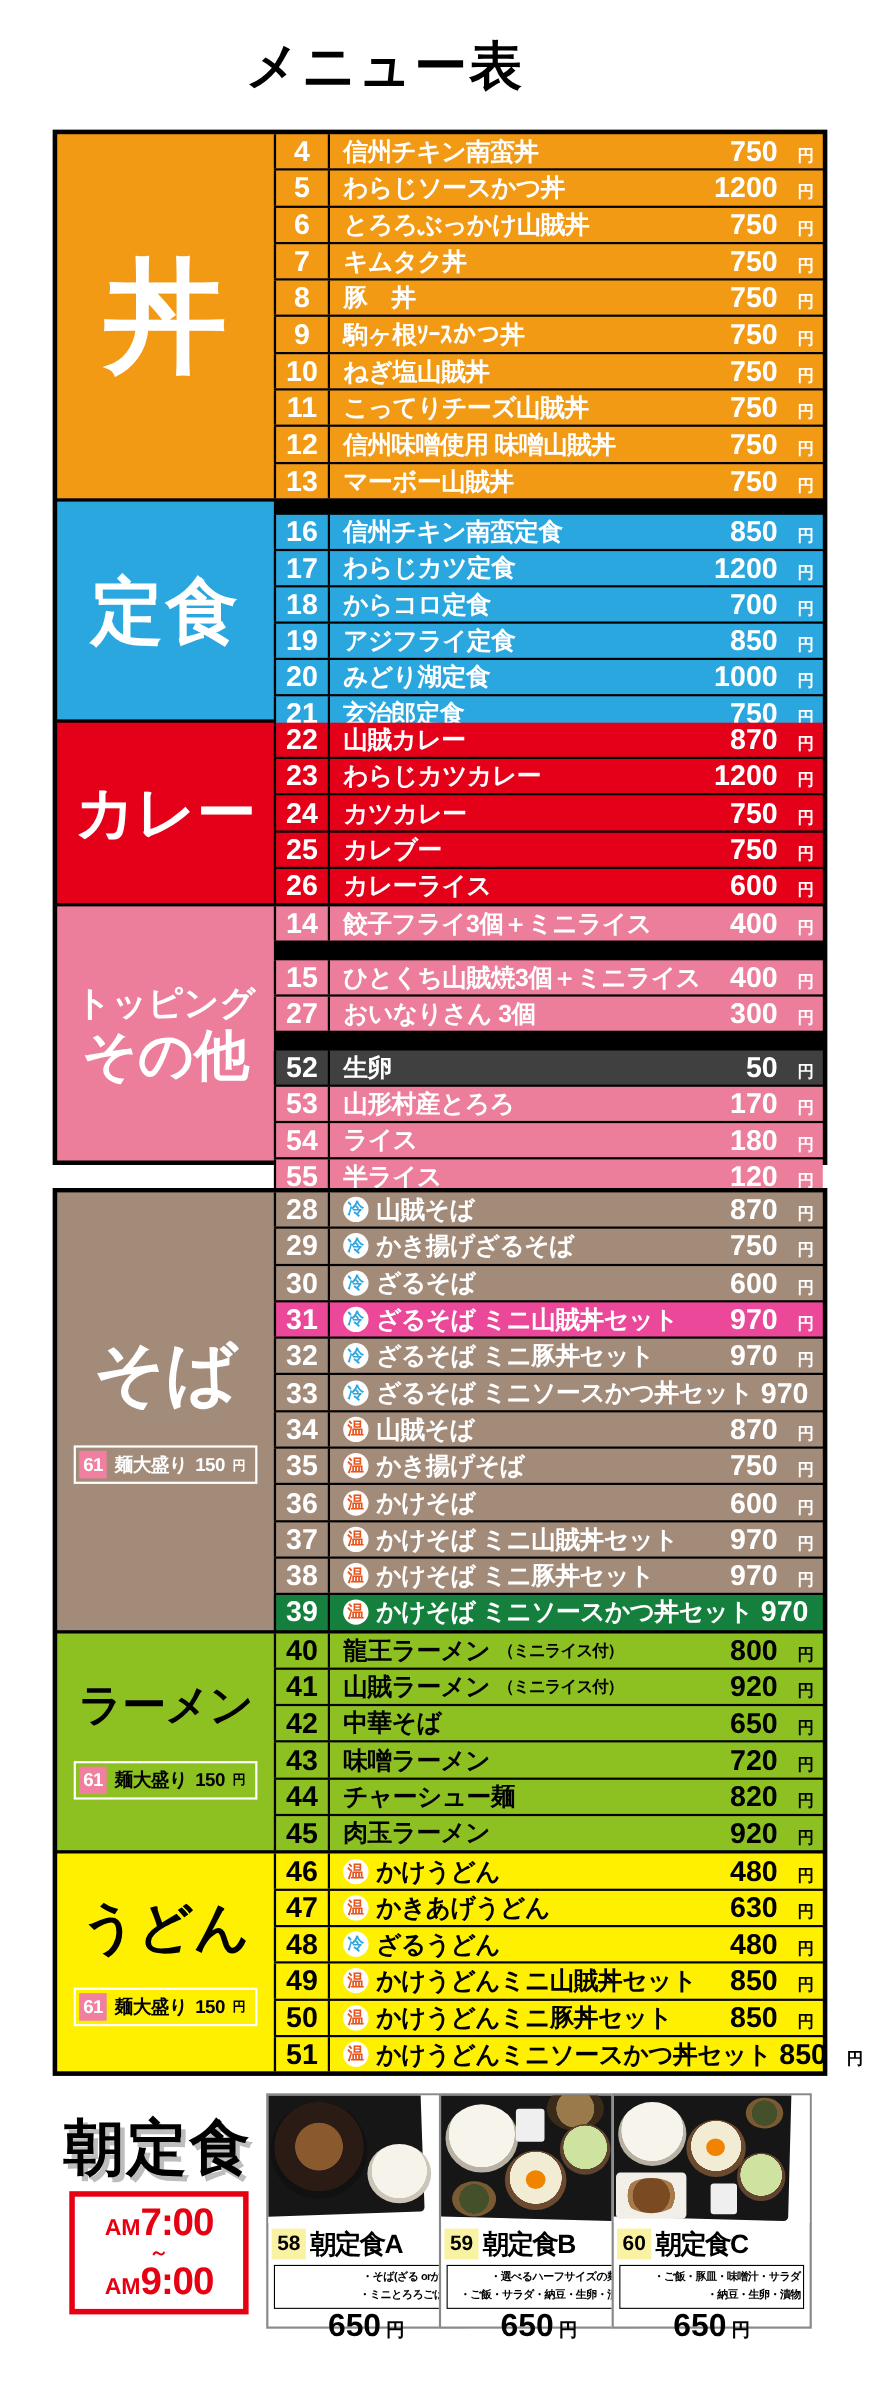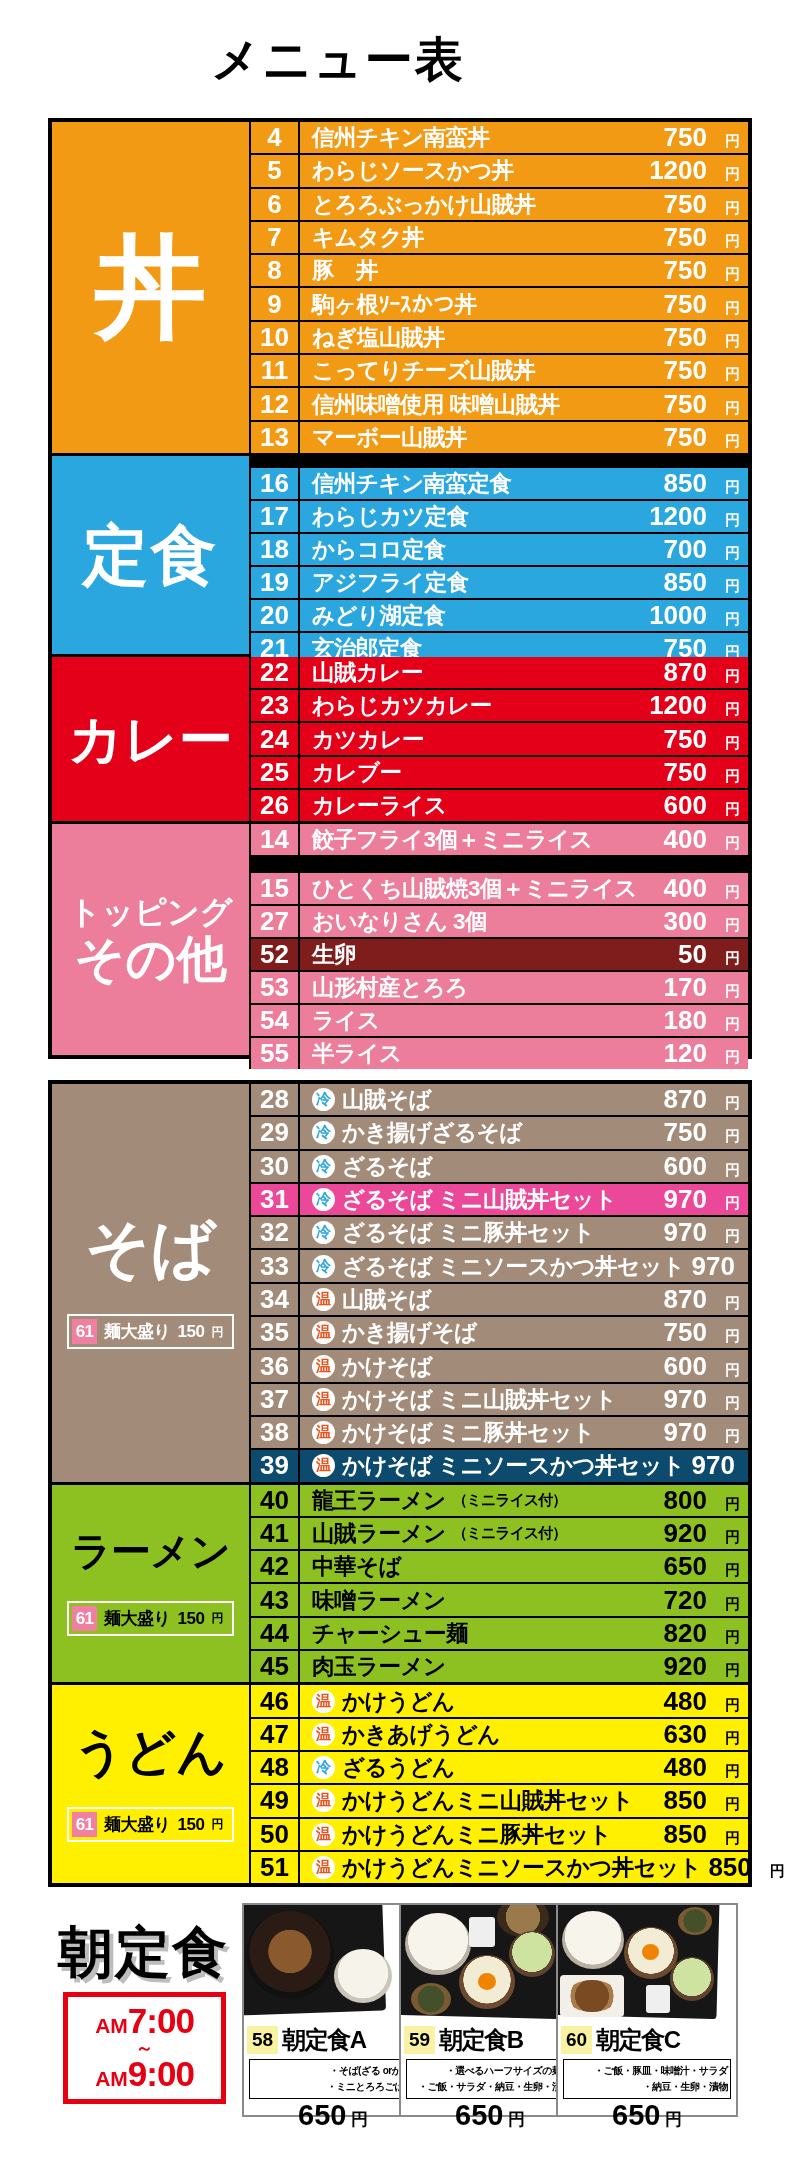--- a/index.html
+++ b/index.html
@@ -2,21 +2,21 @@
 <html><head>
 <meta charset="utf-8">
 <style>
   html,body{margin:0;padding:0;}
   body{
     width:800px;height:2176px;position:relative;background:#ffffff;
     font-family:"Liberation Sans","DejaVu Sans",sans-serif;
     font-weight:bold;color:#000;overflow:hidden;
   }
   .page-title{
-    position:absolute;left:4px;top:28px;width:668px;text-align:center;
+    position:absolute;left:16px;top:28px;width:668px;text-align:center;
     font-size:48px;letter-spacing:2px;color:#000;margin:0;
   }
   
   .menu-table{
     position:absolute;left:48px;width:704px;box-sizing:border-box;
     background:#000;border:4px solid #000;
     display:flex;flex-direction:column;gap:3px;
   }
   #table1{top:118px;}
   #table2{top:1080px;}
@@ -466,21 +466,21 @@
 
       <span class="item-name">おいなりさん 3個</span>
 
       <span class="item-price">
         <span class="price-num">300</span>
         <span class="price-yen">円</span>
       </span>
     </div>
   </div>
 
-  <div class="item-row" style="background: #7f1d1d; color: rgb(255, 255, 255);">
+  <div class="item-row" style="background: #404040; color: rgb(255, 255, 255); margin-top: 16px;">
     <div class="cell-no">52</div>
     <div class="cell-main">
 
       <span class="item-name">生卵</span>
 
       <span class="item-price">
         <span class="price-num">50</span>
         <span class="price-yen">円</span>
       </span>
     </div>
@@ -676,21 +676,21 @@
       <span class="tag hot">温</span>
       <span class="item-name">かけそば ミニ豚丼セット</span>
 
       <span class="item-price">
         <span class="price-num">970</span>
         <span class="price-yen">円</span>
       </span>
     </div>
   </div>
 
-  <div class="item-row" style="background: #0c4a6e; color: rgb(255, 255, 255);">
+  <div class="item-row" style="background: #15803d; color: rgb(255, 255, 255);">
     <div class="cell-no">39</div>
     <div class="cell-main">
       <span class="tag hot">温</span>
       <span class="item-name">かけそば ミニソースかつ丼セット</span>
 
       <span class="item-price">
         <span class="price-num">970</span>
         <span class="price-yen">円</span>
       </span>
     </div>

